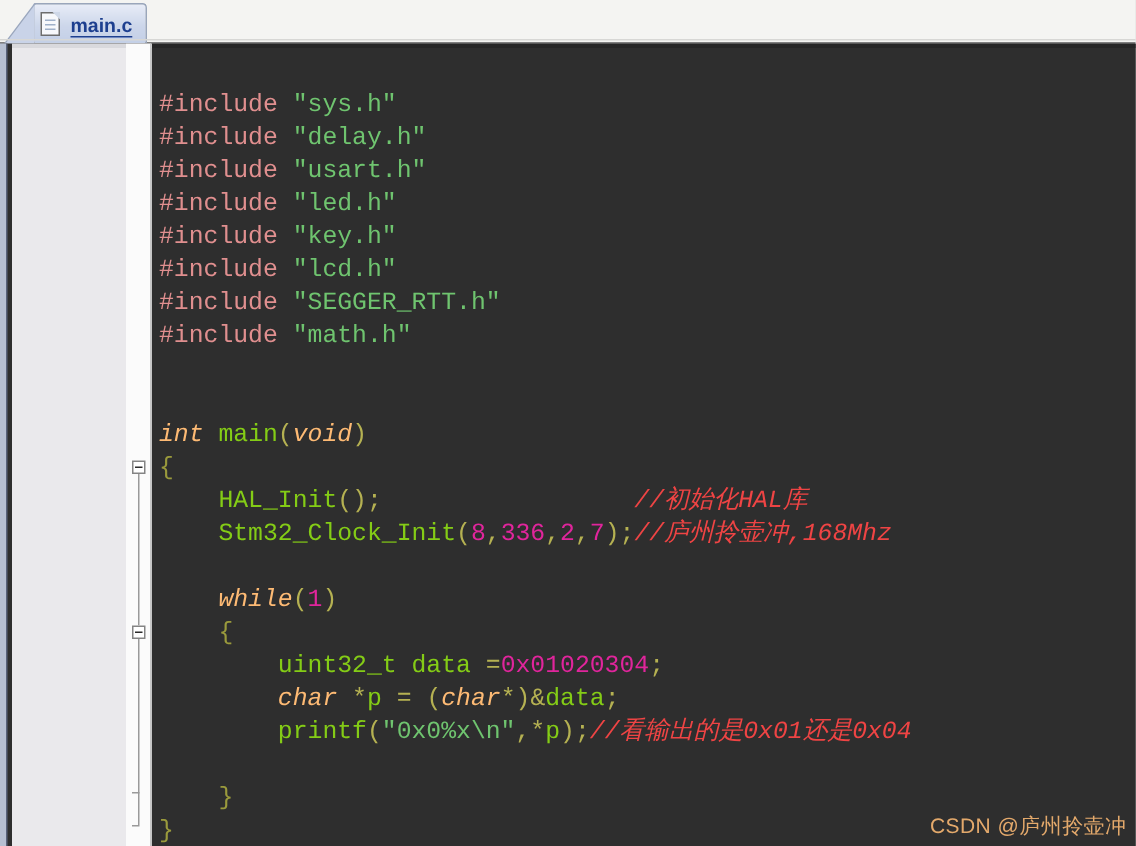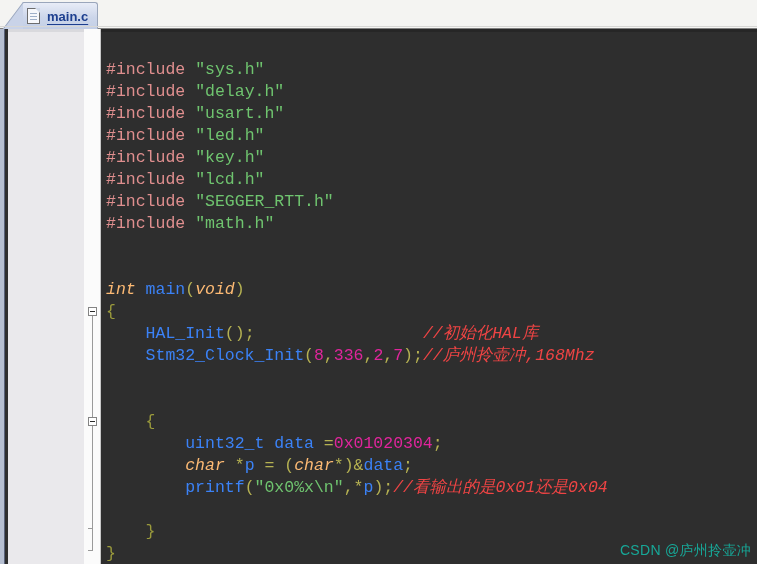--- a/index.html
+++ b/index.html
@@ -252,34 +252,34 @@
     white-space: pre;
     font-family: "Liberation Mono", "DejaVu Sans Mono", monospace;
     font-size: 16.5px;
     color: #f0f0f0;
   }
 
   
   .t-pre    { color: #e08f8f; }
   .t-str    { color: #6fc46f; }
   .t-kw     { color: #fdba74; font-style: italic; }
-  .t-id     { color: #3b82f6; }
+  .t-id     { color: #84cc16; }
   .t-num    { color: #e0259c; }
   .t-punc   { color: #b5b152; }
   .t-cmt    { color: #ef4444; font-style: italic; }
   .t-brace  { color: #9a9a3c; }
 
   
   #watermark {
     position: absolute;
     right: 6px;
     bottom: 4px;
     font-family: "Liberation Sans", sans-serif;
     font-size: 14px;
-    color: #14b8a6;
+    color: #fdba74;
     opacity: 0.88;
     letter-spacing: 0.3px;
     white-space: nowrap;
     z-index: 6;
     pointer-events: none;
   }
 </style>
 </head>
 <body>
 
@@ -344,20 +344,21 @@
       <div class="code-line" style="top:118px"><span class="t-pre">#include </span><span class="t-str">"key.h"</span></div>
       <div class="code-line" style="top:140px"><span class="t-pre">#include </span><span class="t-str">"lcd.h"</span></div>
       <div class="code-line" style="top:162px"><span class="t-pre">#include </span><span class="t-str">"SEGGER_RTT.h"</span></div>
       <div class="code-line" style="top:184px"><span class="t-pre">#include </span><span class="t-str">"math.h"</span></div>
       <div class="code-line" style="top:206px"></div>
       <div class="code-line" style="top:228px"></div>
       <div class="code-line" style="top:250px"><span class="t-kw">int</span><span class="t-id"> main</span><span class="t-punc">(</span><span class="t-kw">void</span><span class="t-punc">)</span></div>
       <div class="code-line" style="top:272px"><span class="t-brace">{</span></div>
       <div class="code-line" style="top:294px"><span class="t-id">    HAL_Init</span><span class="t-punc">();</span><span class="t-id">                 </span><span class="t-cmt">//初始化HAL库</span></div>
       <div class="code-line" style="top:316px"><span class="t-id">    Stm32_Clock_Init</span><span class="t-punc">(</span><span class="t-num">8</span><span class="t-punc">,</span><span class="t-num">336</span><span class="t-punc">,</span><span class="t-num">2</span><span class="t-punc">,</span><span class="t-num">7</span><span class="t-punc">);</span><span class="t-cmt">//庐州拎壶冲,168Mhz</span></div>
+      <div class="code-line" style="top:360px"><span class="t-id">    </span><span class="t-kw">while</span><span class="t-punc">(</span><span class="t-num">1</span><span class="t-punc">)</span></div>
       <div class="code-line" style="top:382px"><span class="t-brace">    {</span></div>
       <div class="code-line" style="top:404px"><span class="t-id">        uint32_t data </span><span class="t-punc">=</span><span class="t-num">0x01020304</span><span class="t-punc">;</span></div>
       <div class="code-line" style="top:426px"><span class="t-id">        </span><span class="t-kw">char</span><span class="t-id"> </span><span class="t-punc">*</span><span class="t-id">p </span><span class="t-punc">= </span><span class="t-punc">(</span><span class="t-kw">char</span><span class="t-punc">*</span><span class="t-punc">)</span><span class="t-punc">&amp;</span><span class="t-id">data</span><span class="t-punc">;</span></div>
       <div class="code-line" style="top:448px"><span class="t-id">        printf</span><span class="t-punc">(</span><span class="t-str">"0x0%x\n"</span><span class="t-punc">,</span><span class="t-punc">*</span><span class="t-id">p</span><span class="t-punc">);</span><span class="t-cmt">//看输出的是0x01还是0x04</span></div>
       <div class="code-line" style="top:492px"><span class="t-brace">    }</span></div>
       <div class="code-line" style="top:514px"><span class="t-brace">}</span></div>
     </div>
 
     <div id="watermark">CSDN @庐州拎壶冲</div>
 

